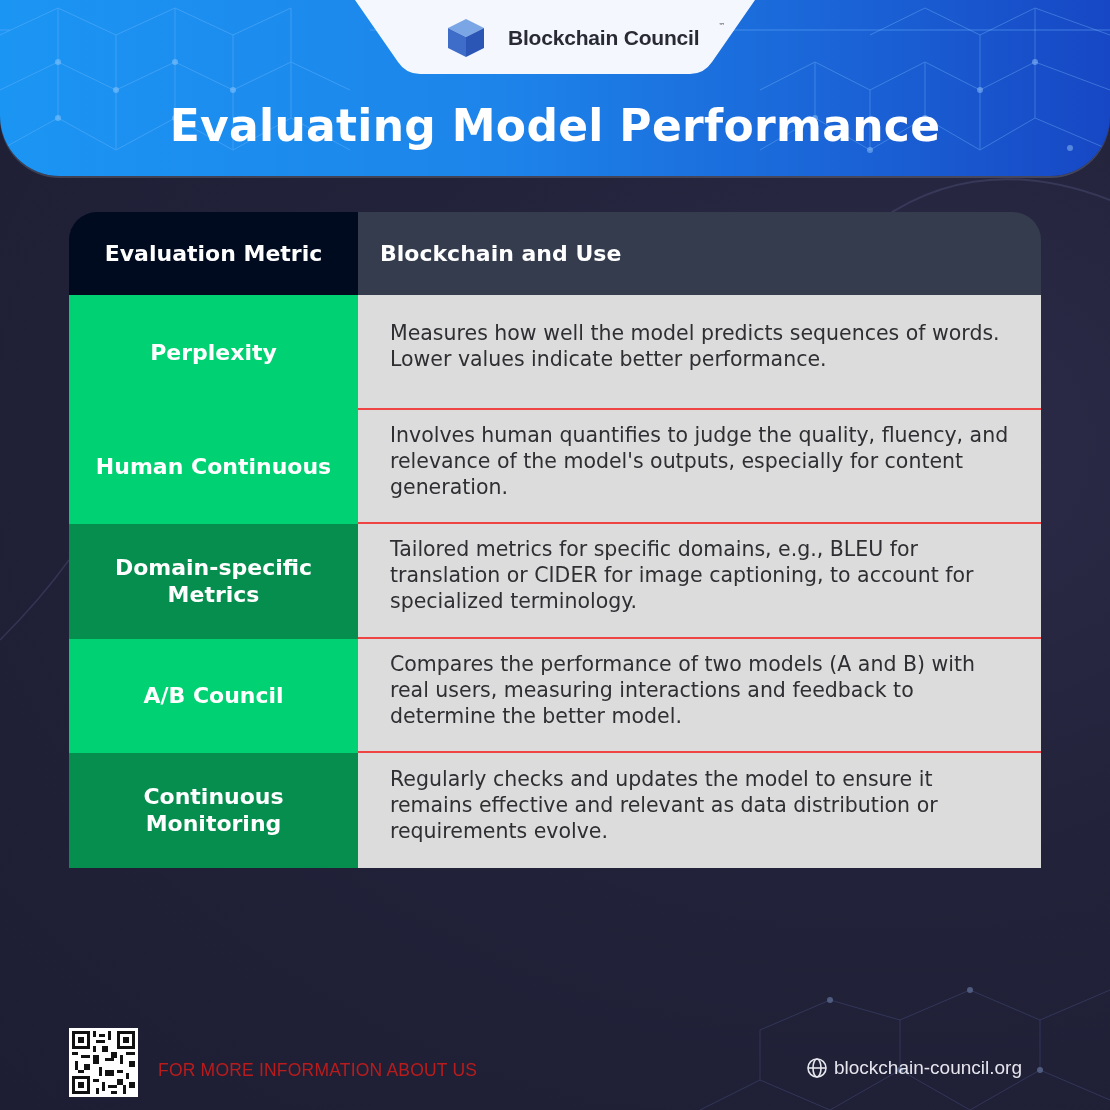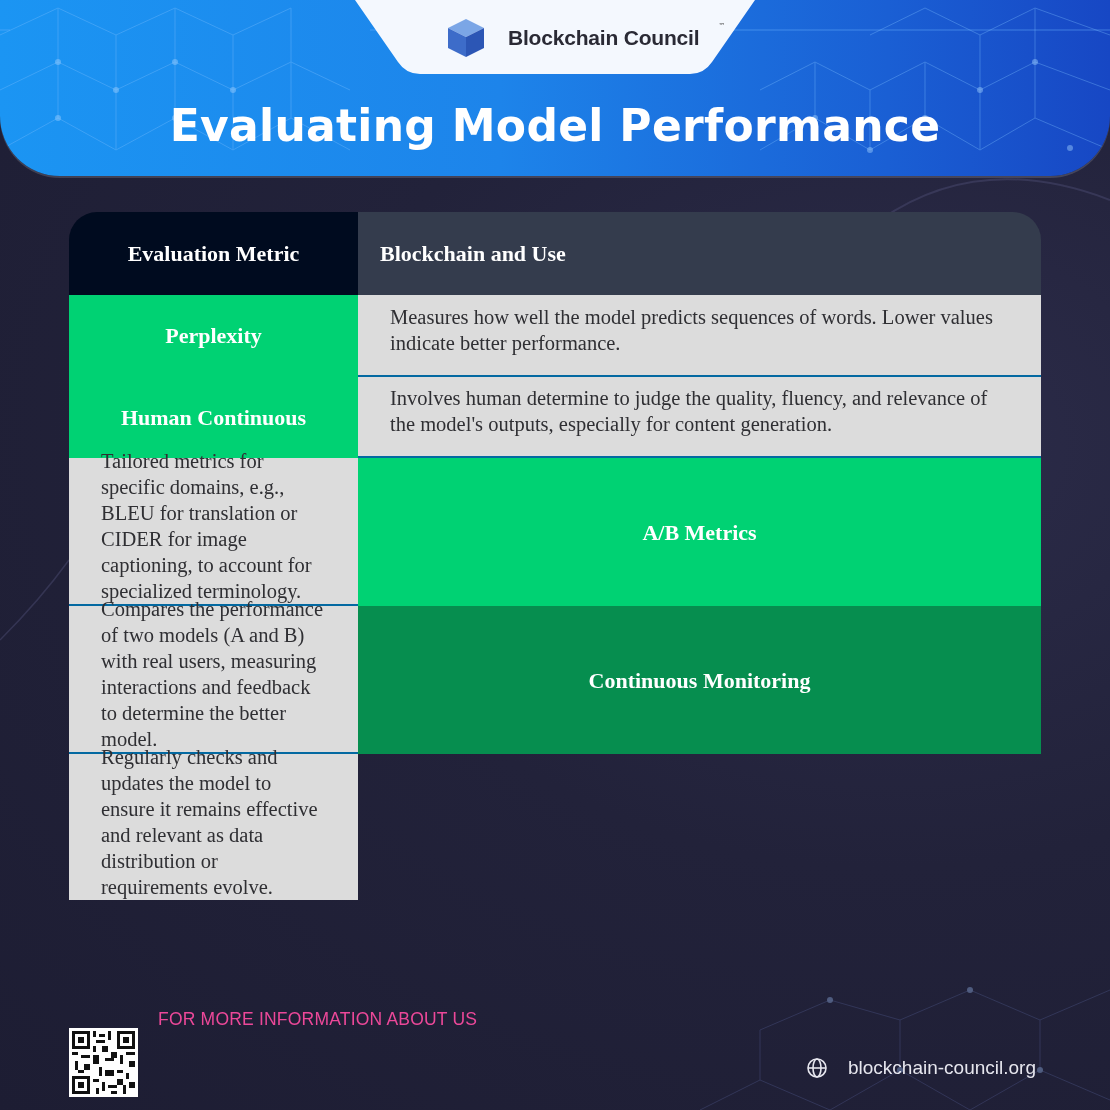--- a/index.html
+++ b/index.html
@@ -33,52 +33,51 @@
   .main-title {
     position: absolute; left: 0; top: 100px; width: 1110px; text-align: center;
     font-family: "DejaVu Sans", sans-serif; font-weight: 700;
     font-size: 44px; color: #ffffff; letter-spacing: 0.3px;
   }
   .table {
     position: absolute; left: 69px; top: 212px; width: 972px; height: 770px;
     border-radius: 28px; overflow: hidden;
     display: grid; grid-template-columns: 289px 683px;
     grid-template-rows: 83px repeat(6, 1fr);
-    font-family: Liberation Serif, serif;
   }
   .th-left {
     background: #000b1f; color: #fff; display: flex; align-items: center; justify-content: center;
     font-weight: 700; font-size: 22px;
   }
   .th-right {
     background: #343c4d; color: #fff; display: flex; align-items: center; padding-left: 22px;
     font-weight: 700; font-size: 22px;
   }
   .metric {
     display: flex; align-items: center; justify-content: center; text-align: center;
     color: #fff; font-weight: 700; font-size: 22px; line-height: 27px; padding: 8px 10px;
   }
   .metric.light { background: #00d273; }
   .metric.dark { background: #068e4f; }
   .desc {
     background: #dcdcdc; color: #2f2f33; font-size: 20.5px; line-height: 26px;
     display: flex; align-items: center; padding: 0 30px 0 32px;
-    border-bottom: 2px solid #0369a1;
+    border-bottom: 2px solid #ef4444;
   }
   .desc.last { border-bottom: none; }
   .desc span { display: block; margin-top: -10px; }
   .footer-qr {
     position: absolute; left: 69px; top: 1028px; width: 69px; height: 69px; background: #fff;
   }
   .footer-text {
-    position: absolute; left: 158px; top: 1009px;
-    font-family: "Liberation Sans", sans-serif; font-size: 17.5px; color: #ec4899; letter-spacing: 0.2px;
+    position: absolute; left: 158px; top: 1060px;
+    font-family: "Liberation Sans", sans-serif; font-size: 17.5px; color: #b91c1c; letter-spacing: 0.2px;
   }
   .footer-site {
-    position: absolute; left: 806px; top: 1057px; display: flex; align-items: center; gap: 20px;
+    position: absolute; left: 806px; top: 1057px; display: flex; align-items: center; gap: 6px;
     font-family: "Liberation Sans", sans-serif; font-size: 19px; color: #e6e6ee;
   }
 </style>
 </head>
 <body>
 
 <svg class="bg-lines" width="1110" height="1110" viewBox="0 0 1110 1110">
   <g stroke="#3a3f66" stroke-width="1" fill="none" opacity="0.7">
     <path d="M700 1110 L760 1080 L830 1110"></path>
     <path d="M830 1110 L900 1070 L970 1110"></path>
@@ -149,28 +148,29 @@
   <div class="th-right">Blockchain and Use</div>
 
   <div class="metric light">Perplexity</div>
   <div class="desc">
       <span>Measures how well the model predicts sequences of words. Lower values indicate better performance.</span>
     </div>
 
 
   <div class="metric light">Human Continuous</div>
   <div class="desc">
-      <span>Involves human determine to judge the quality, fluency, and relevance of the model's outputs, especially for content generation.</span>
-    </div>
-
+      <span>Involves human quantifies to judge the quality, fluency, and relevance of the model's outputs, especially for content generation.</span>
+    </div>
+
+  <div class="metric dark" style="padding:0 40px;">Domain-specific Metrics</div>
   <div class="desc">
       <span>Tailored metrics for specific domains, e.g., BLEU for translation or CIDER for image captioning, to account for specialized terminology.</span>
     </div>
 
-  <div class="metric light">A/B Metrics</div>
+  <div class="metric light">A/B Council</div>
   <div class="desc">
       <span>Compares the performance of two models (A and B) with real users, measuring interactions and feedback to determine the better model.</span>
     </div>
 
   <div class="metric dark" style="padding:2px 60px;">Continuous Monitoring</div>
   <div class="desc last">
       <span>Regularly checks and updates the model to ensure it remains effective and relevant as data distribution or requirements evolve.</span>
     </div>
 </div>
 

